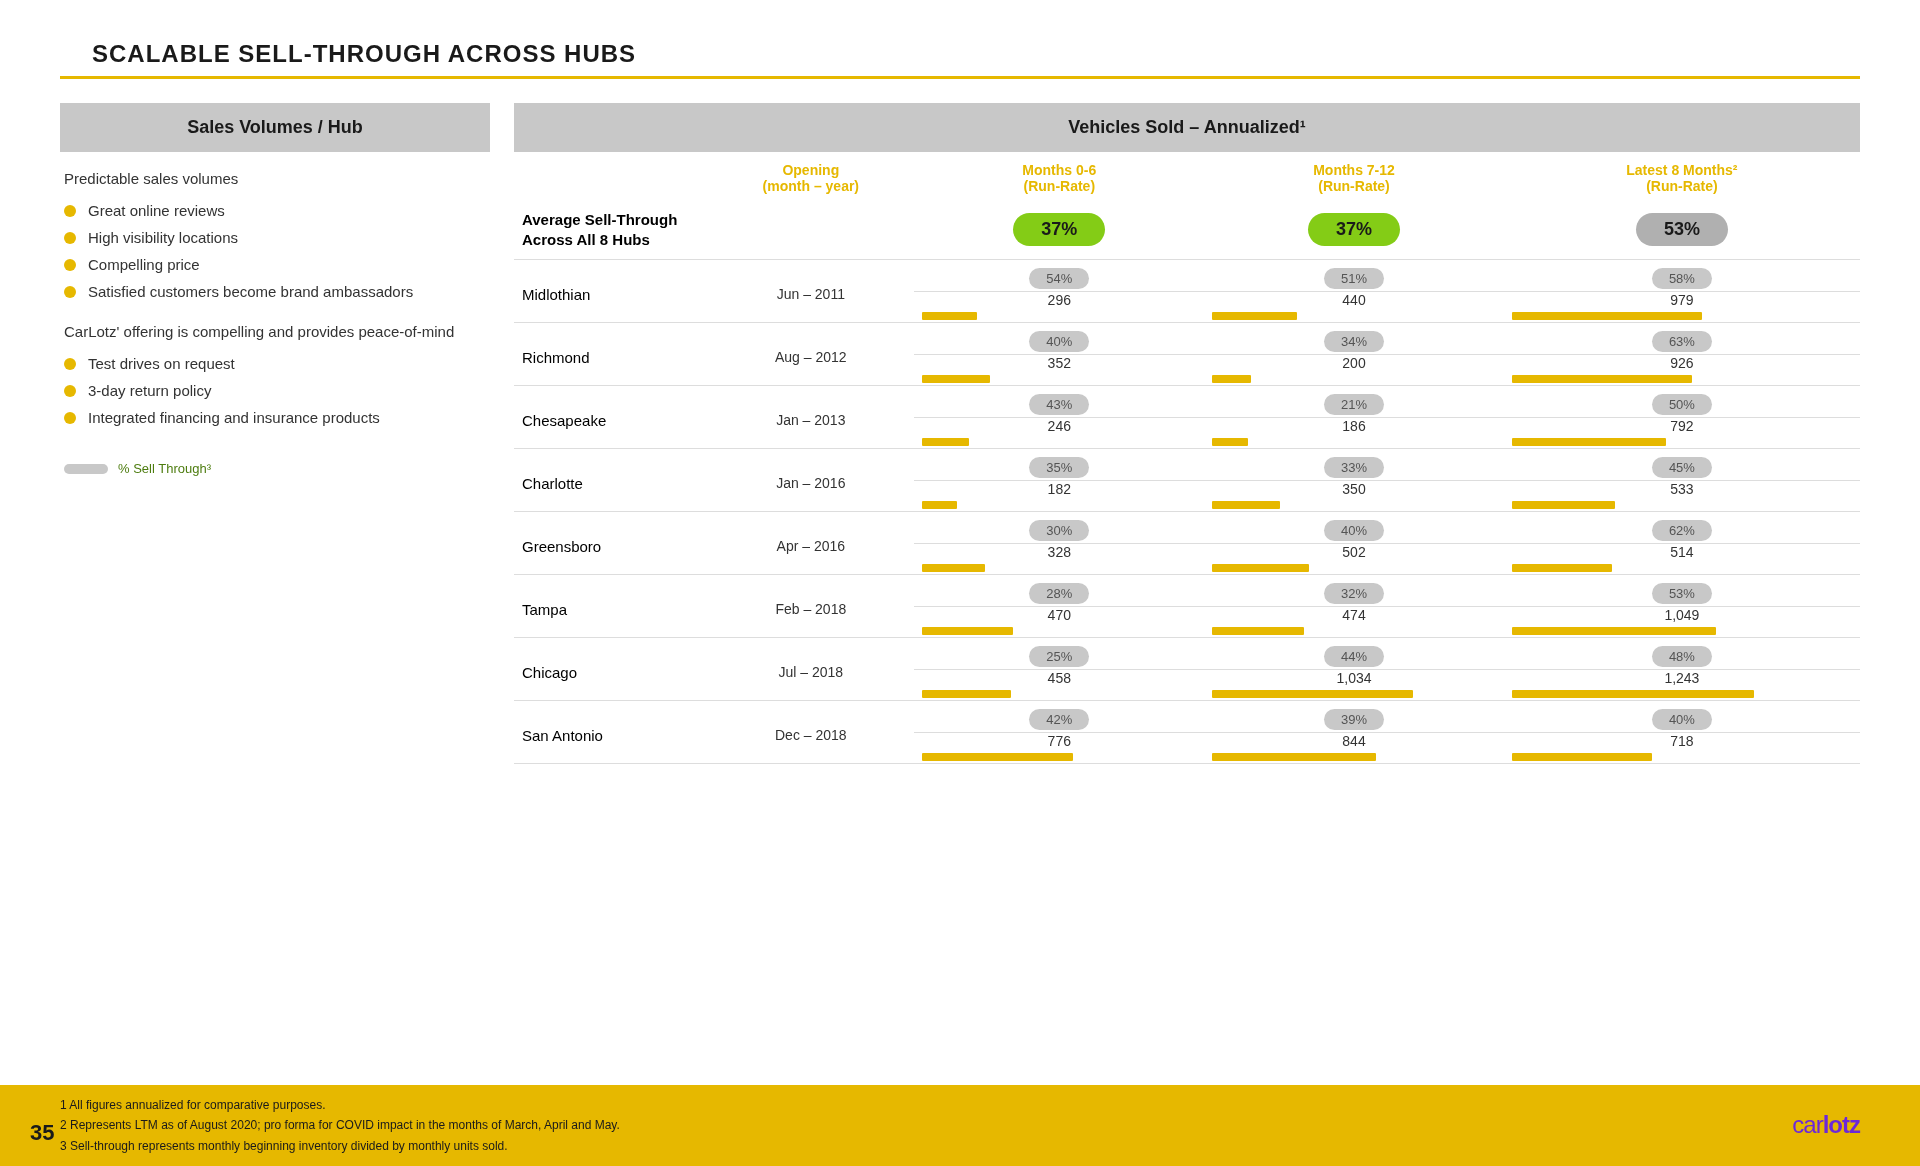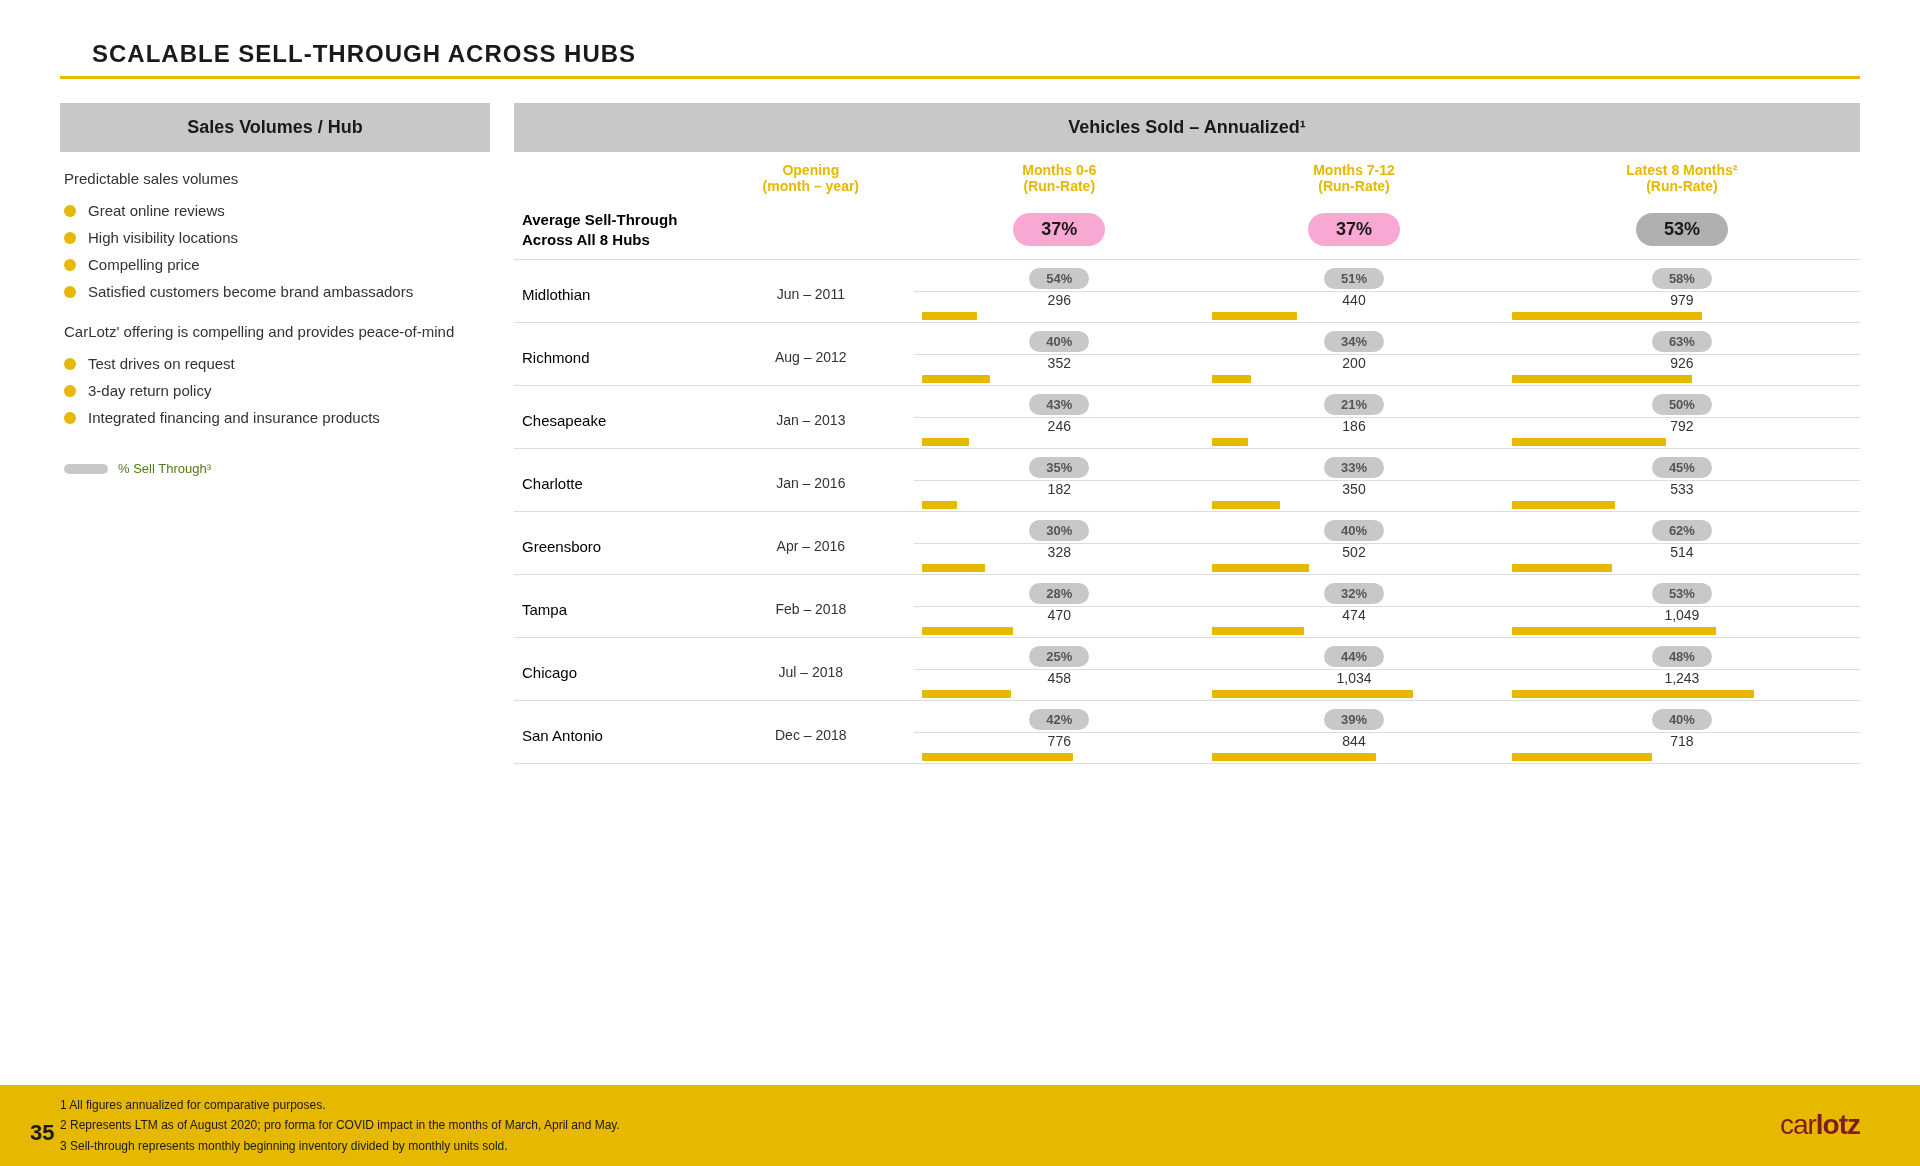--- a/index.html
+++ b/index.html
@@ -137,21 +137,21 @@
     .avg-label {
       text-align: left;
       padding-left: 8px;
       line-height: 1.3;
     }
     .pill-cell {
       text-align: center;
     }
     .pill {
       display: inline-block;
-      background: #f9a8d4;
+      background: #84cc16;
       border-radius: 24px;
       padding: 6px 28px;
       font-size: 18px;
       font-weight: 700;
       color: #1a1a1a;
       min-width: 80px;
     }
     .pill.bold {
       background: #b0b0b0;
     }
@@ -168,21 +168,20 @@
       font-weight: 500;
       padding-left: 8px;
     }
     .opening-date {
       text-align: center;
       font-size: 14px;
       color: #333;
     }
     .pct-cell {
       text-align: center;
-      font-weight: bold;
     }
     .pct-pill {
       display: inline-block;
       background: #c8c8c8;
       border-radius: 20px;
       padding: 3px 16px;
       font-size: 13px;
       color: #555;
       min-width: 60px;
       text-align: center;
@@ -220,23 +219,23 @@
       align-items: flex-start;
       gap: 20px;
     }
     .footer-notes {
       flex: 1;
       font-size: 12px;
       color: #1a1a1a;
       line-height: 1.7;
     }
     .footer-logo {
-      font-size: 28px;
+      font-size: 24px;
       font-weight: 300;
-      color: #7f1d1d;
+      color: #6d28d9;
       letter-spacing: -1px;
       white-space: nowrap;
       align-self: center;
     }
     .footer-logo span.car { font-weight: 300; }
     .footer-logo span.lotz { font-weight: 700; }
 
     .page-num {
       position: absolute;
       bottom: 20px;

